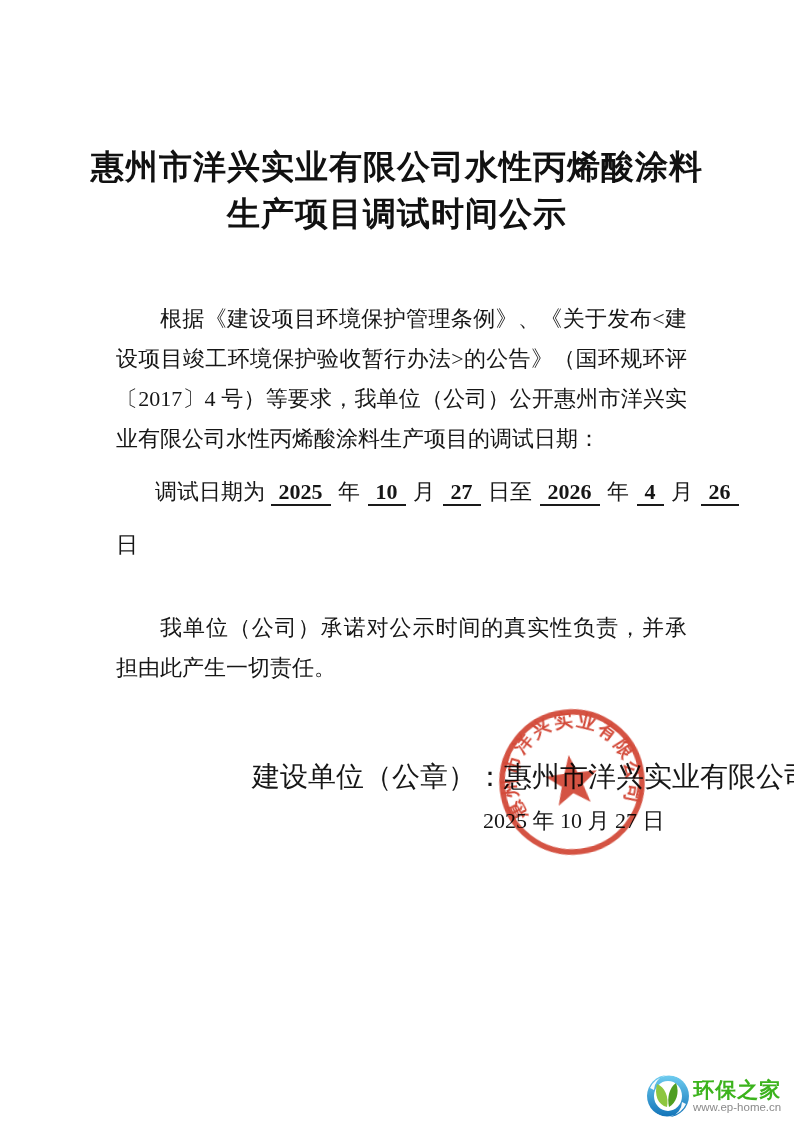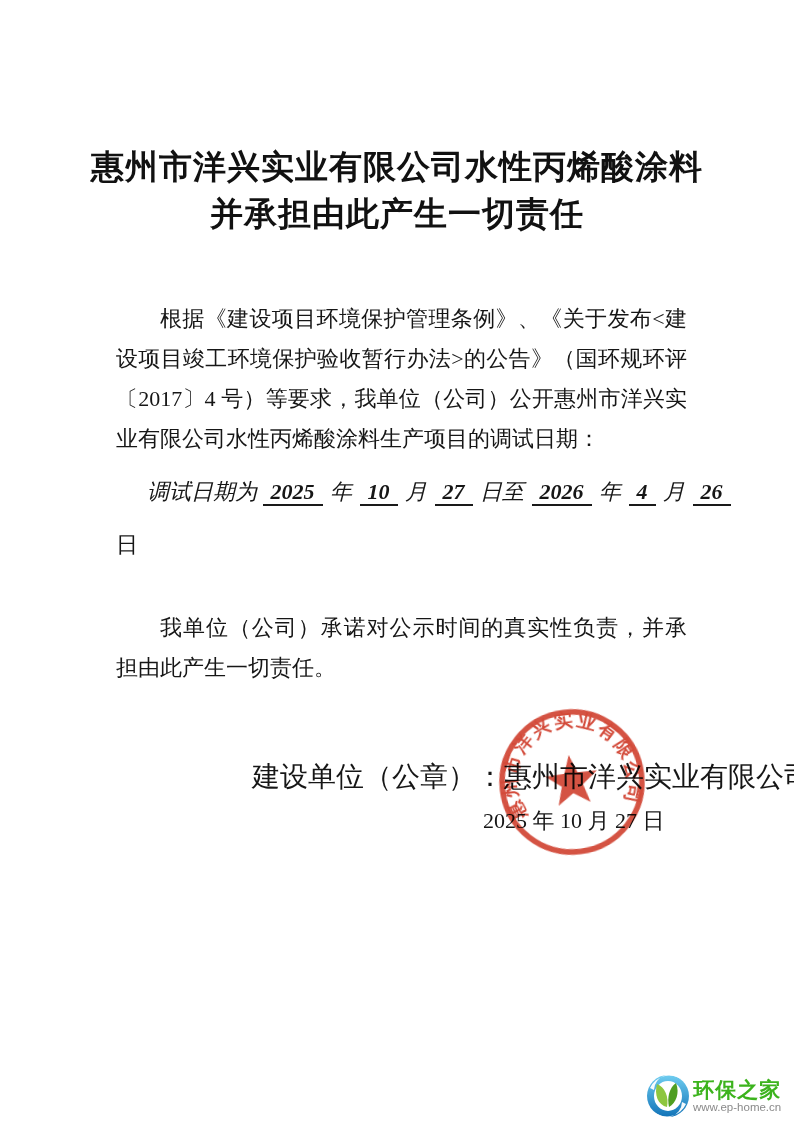--- a/index.html
+++ b/index.html
@@ -36,21 +36,21 @@
     left: 103px;
     width: 597px;
     font-size: 22px;
     line-height: 40px;
     text-align: justify;
     color: #161616;
   }
   .doc-body p { margin: 13px; text-indent: 2em; }
   .para-commit { margin-top: 43px !important; }
 
-  .schedule-line { white-space: nowrap; text-indent: 2em; margin: 0; font-style: italic; }
+  .schedule-line { white-space: nowrap; text-indent: 2em; margin: 8px; }
   .schedule-line .sep { margin: 0 2px; }
   .u {
     border-bottom: 2px solid #1a1a1a;
     padding: 0 8px;
     font-weight: 700;
   }
   .schedule-tail { margin: 0; }
 
   
   .sig-line1 {
@@ -106,21 +106,21 @@
     line-height: 13px;
   }
 </style>
 </head>
 <body>
 
 <div class="page">
 
   <div class="doc-title">
     <div>惠州市洋兴实业有限公司水性丙烯酸涂料</div>
-    <div>并承担由此产生一切责任</div>
+    <div>生产项目调试时间公示</div>
   </div>
 
   <div class="doc-body">
     <p>根据《建设项目环境保护管理条例》、《关于发布&lt;建设项目竣工环境保护验收暂行办法&gt;的公告》（国环规环评〔2017〕4 号）等要求，我单位（公司）公开惠州市洋兴实业有限公司水性丙烯酸涂料生产项目的调试日期：</p>
 
     <div class="schedule-line">
       <span>调试日期为</span>
       <span class="u">2025</span>
       <span class="sep">年</span>
       <span class="u">10</span>

